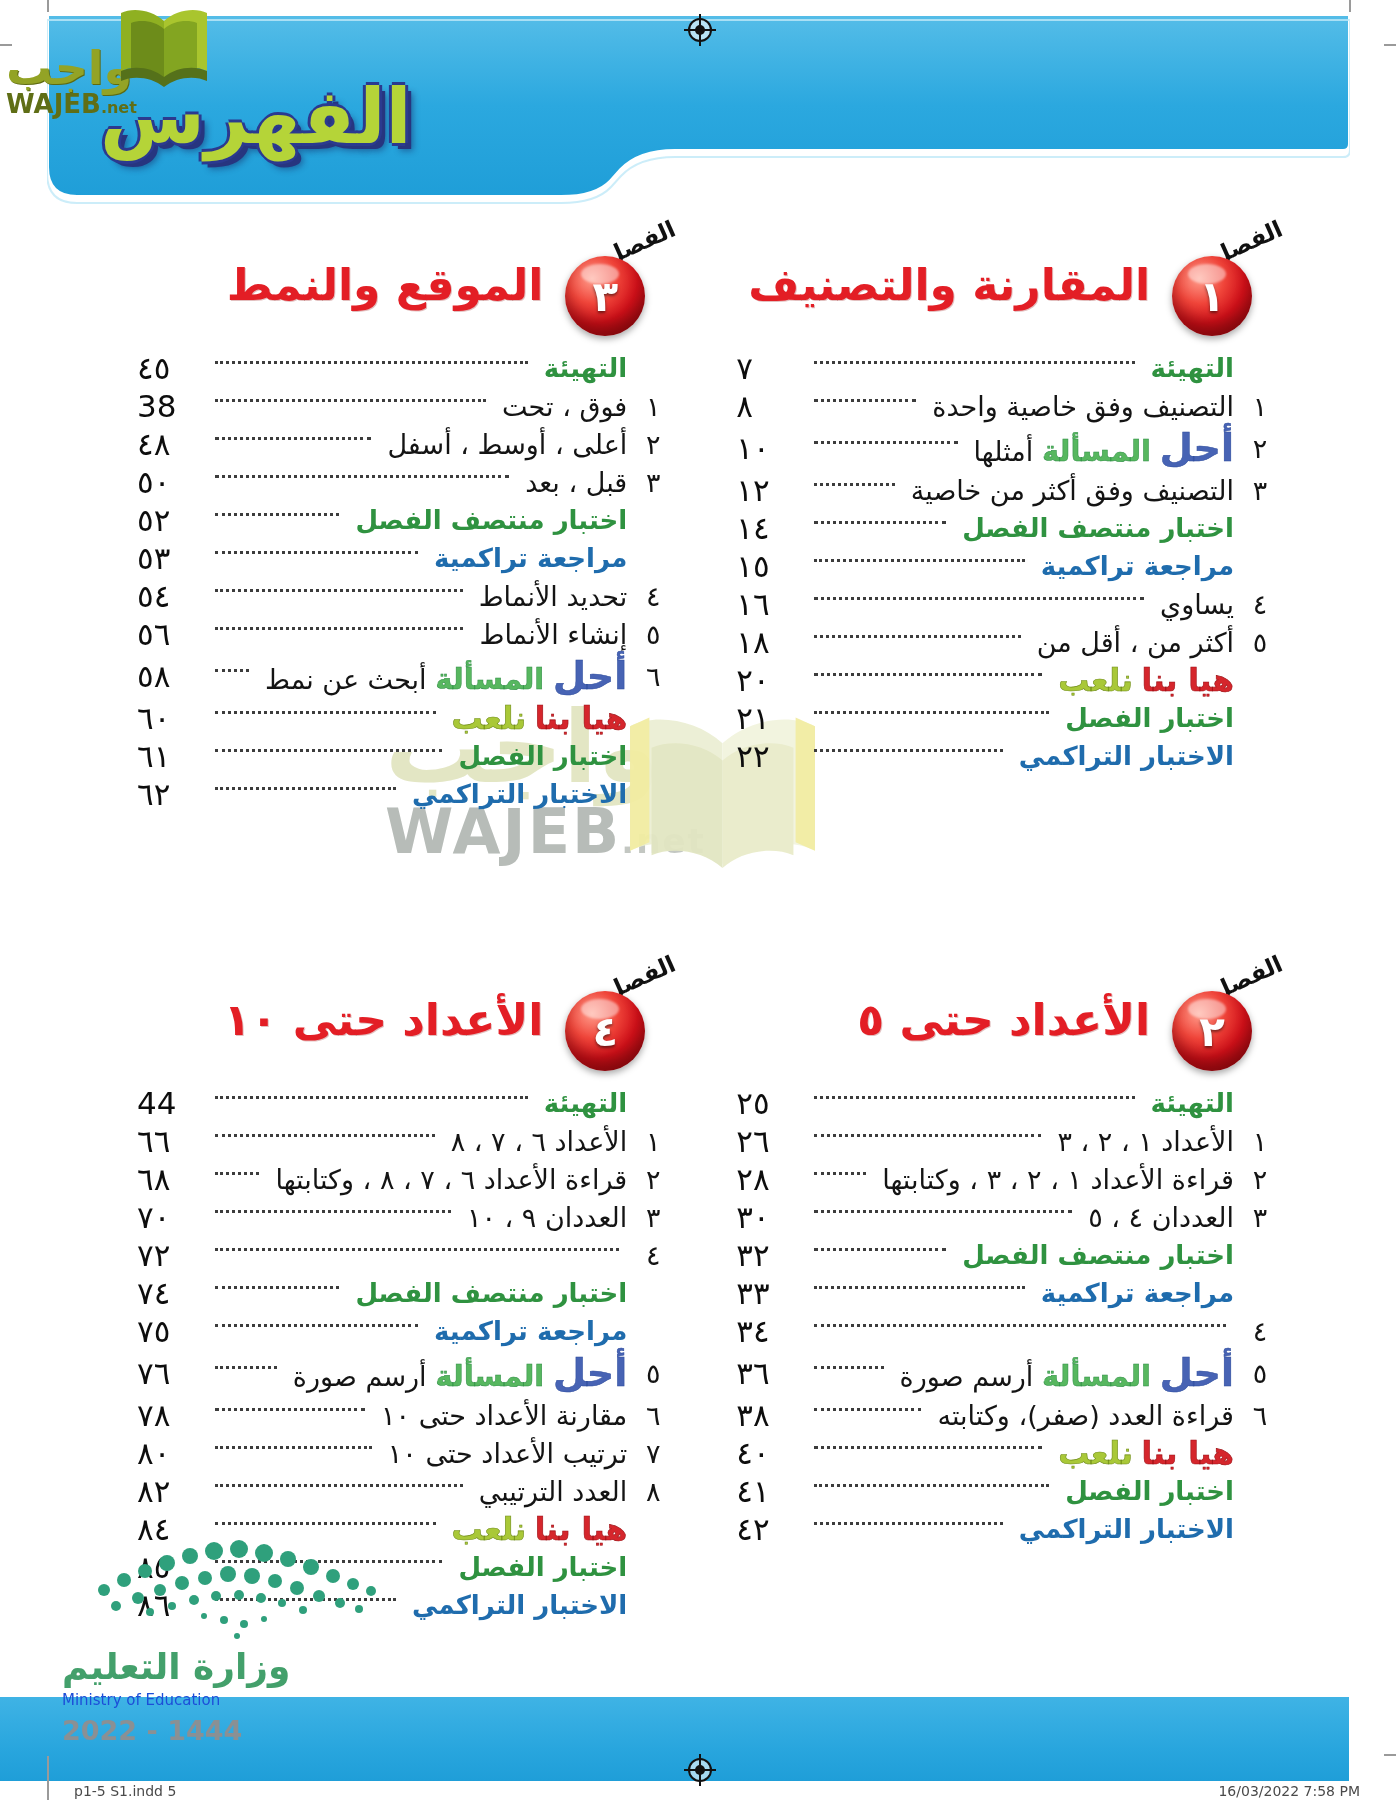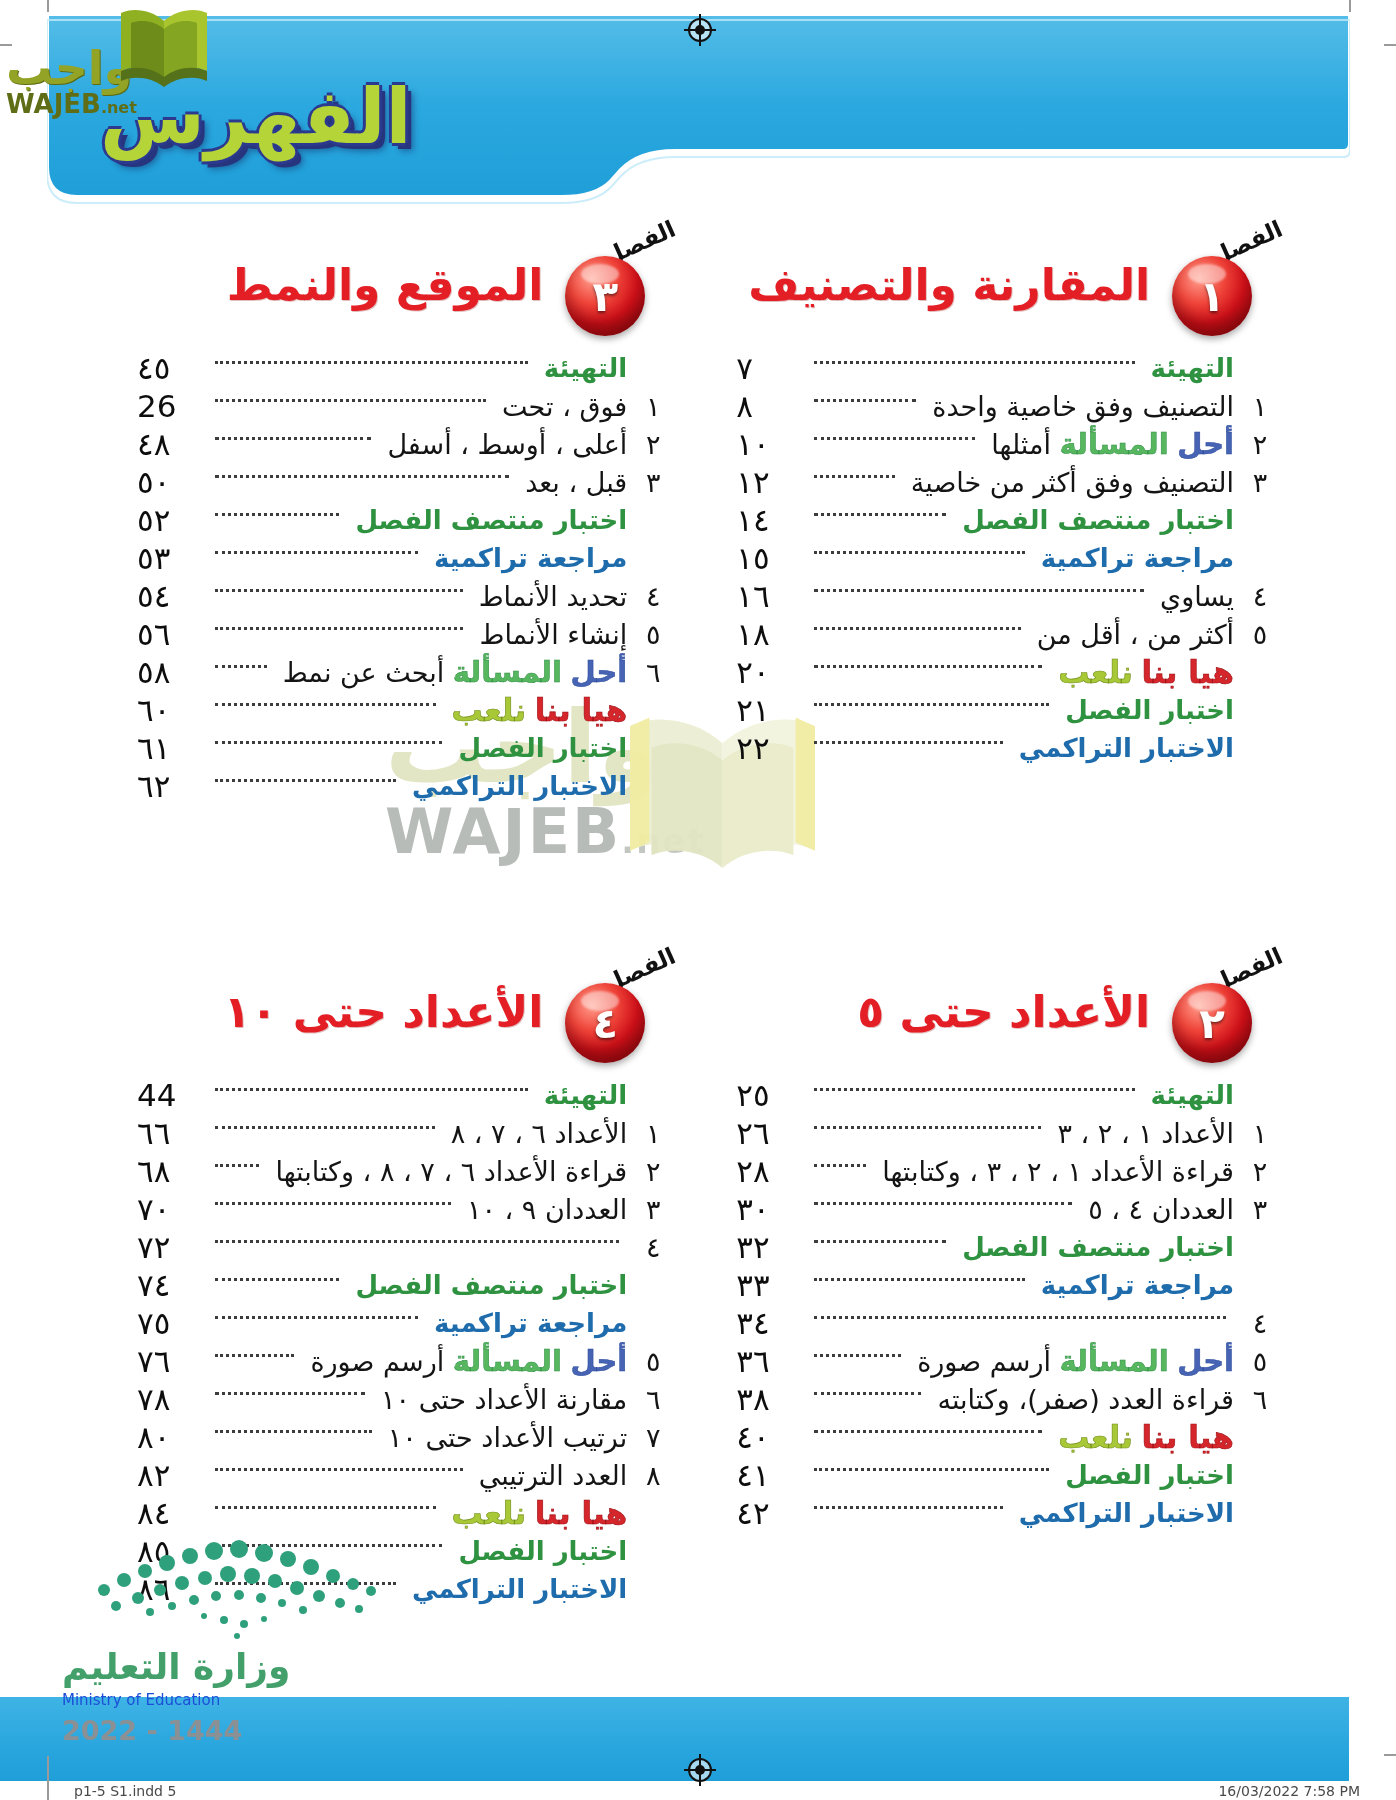--- a/index.html
+++ b/index.html
@@ -44,21 +44,21 @@
   .row  { display:flex; direction:rtl; align-items:center; gap:8px; min-height:36px; }
   .row .num { flex:0 0 36px; text-align:center; font-size:27px; color:#141414; }
   .row .indent { flex:0 0 36px; }
   .row .lbl { font-size:27px; color:#141414; white-space:nowrap; }
   .row .dots { flex:1 1 24px; min-width:24px; border-bottom:3px dotted #3c3c3c; height:0;
                margin:0 8px; transform:translateY(-6px); }
   .row .pg { flex:0 0 62px; font-size:31px; color:#0d0d0d; text-align:left;margin-left:9px; }
 
   .row.prep .lbl, .row.midtest .lbl, .row.chtest .lbl { color:#2f9240; font-weight:bold; font-size:26px; }
   .row.review .lbl, .row.cumtest .lbl { color:#1f6cad; font-weight:bold; font-size:26px; }
-  .solve-a { color:#4763b4; font-weight:bold; font-size:29px; -webkit-text-stroke:.5px #2b4a9b; }
+  .solve-a { color:#4763b4; font-weight:bold; font-size:38px; -webkit-text-stroke:.5px #2b4a9b; }
   .solve-b { color:#57b75f; font-weight:bold; font-size:29px; -webkit-text-stroke:.5px #2f8d46; }
   .play-a  { color:#d5262c; font-weight:bold; font-size:31px; -webkit-text-stroke:.6px #9c0f14; }
   .play-b  { color:#a9c838; font-weight:bold; font-size:31px; -webkit-text-stroke:.6px #6f8c18; }
 
   
   .watermark { position:absolute; left:385px; top:700px; width:430px; height:300px; z-index:1;
                direction:ltr; text-align:left; pointer-events:none; }
   .watermark .ar { font-size:100px; font-weight:bold; color:#e3e6c4; line-height:.95; }
   .watermark .latin { font-size:62px; font-weight:bold; color:#b7bcb8; letter-spacing:2px; }
   .watermark .latin small { font-size:34px; color:#c3c7c2; }
@@ -230,21 +230,21 @@
           <div class="row prep">
             <span class="indent"></span>
             <span class="lbl">التهيئة</span>
             <span class="dots"></span>
             <span class="pg">٤٥</span>
           </div>
           <div class="row lesson">
             <span class="num">١</span>
             <span class="lbl">فوق ، تحت</span>
             <span class="dots"></span>
-            <span class="pg">26</span>
+            <span class="pg">38</span>
           </div>
           <div class="row lesson">
             <span class="num">٢</span>
             <span class="lbl">أعلى ، أوسط ، أسفل</span>
             <span class="dots"></span>
             <span class="pg">٤٨</span>
           </div>
           <div class="row lesson">
             <span class="num">٣</span>
             <span class="lbl">قبل ، بعد</span>

